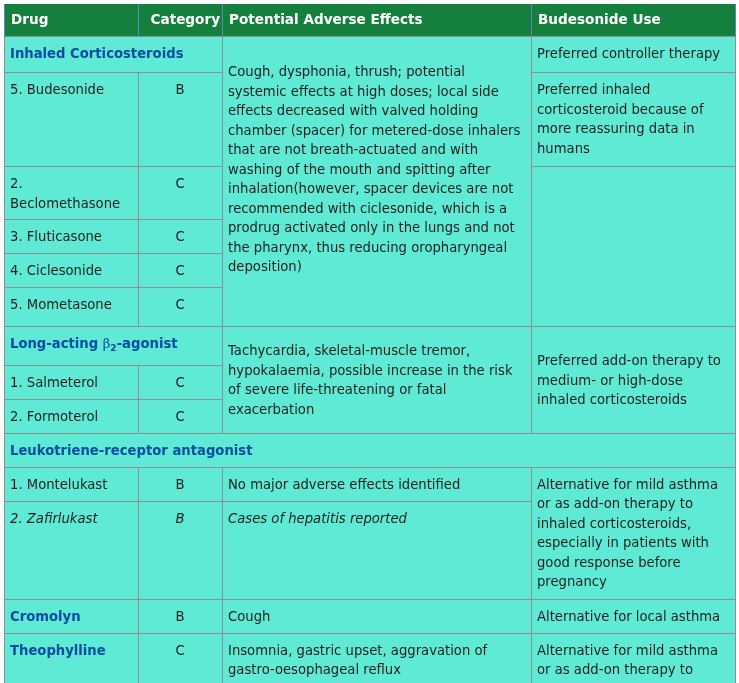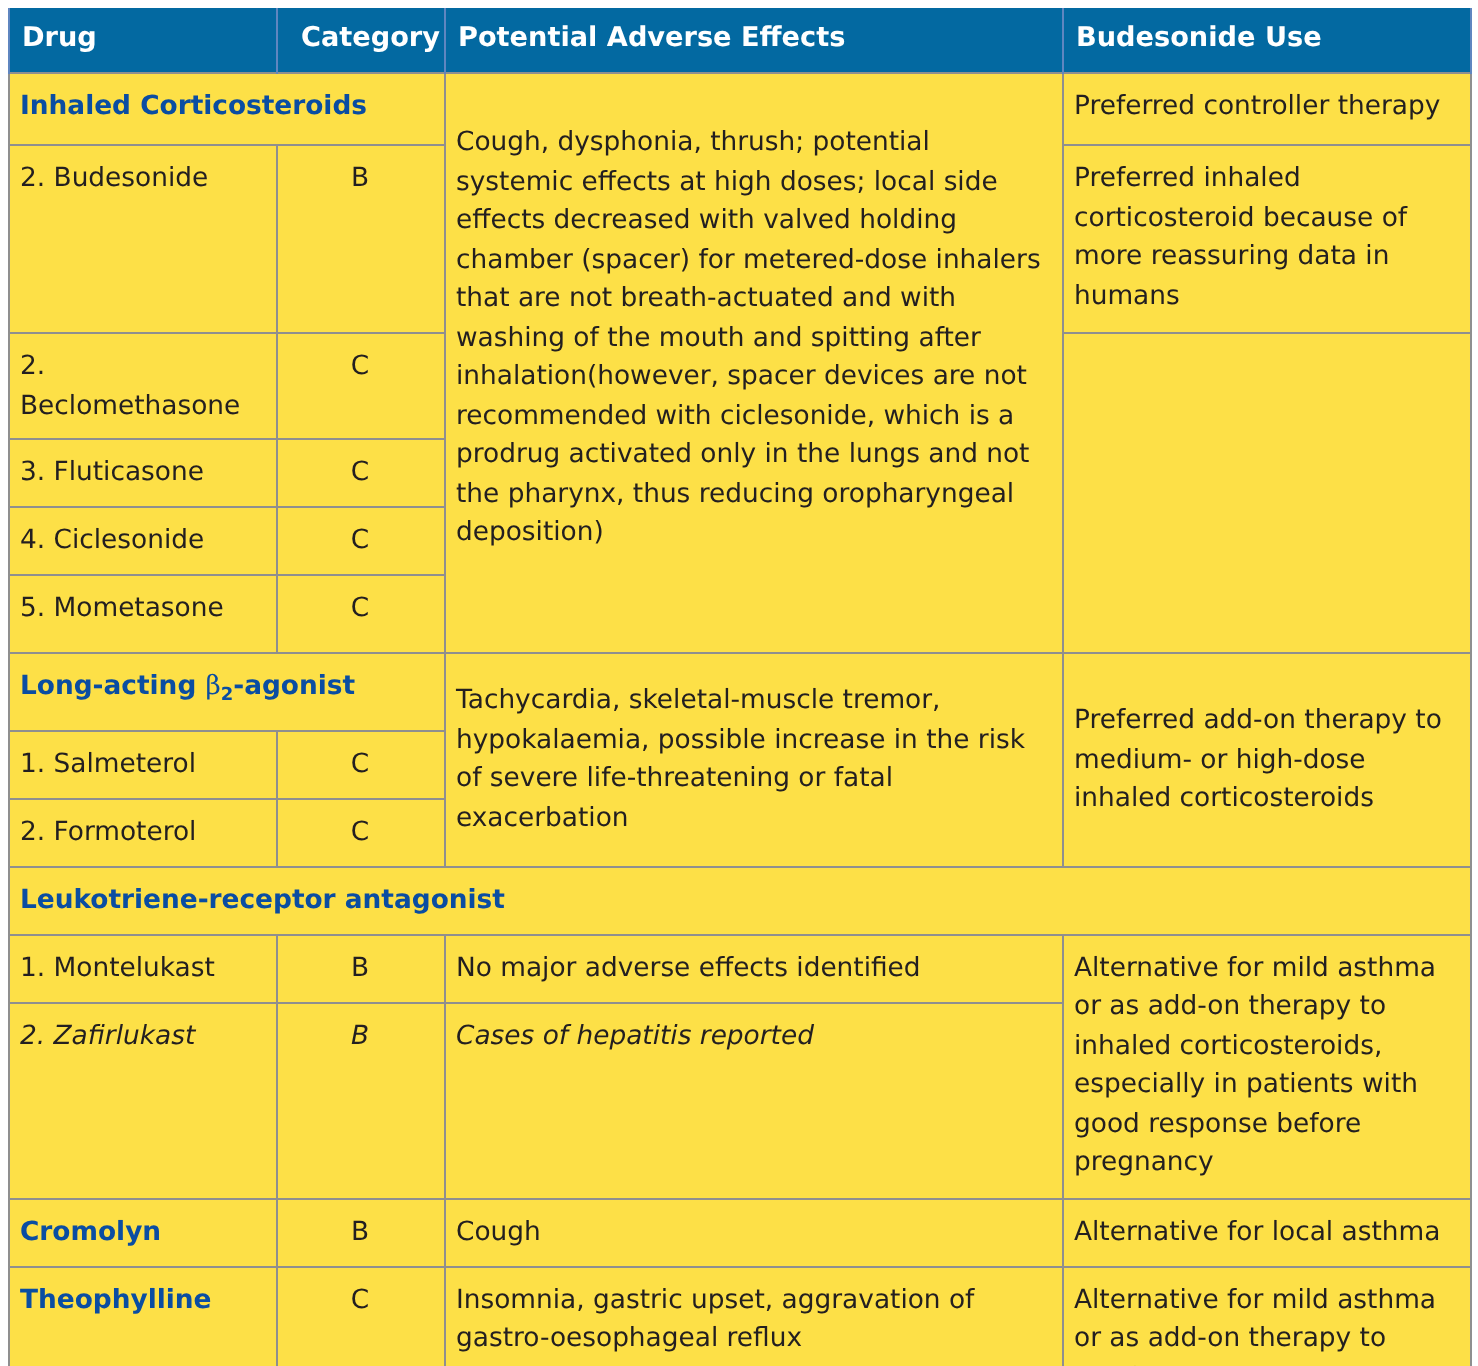--- a/index.html
+++ b/index.html
@@ -7,27 +7,27 @@
   table.drugs {
     position: absolute; left: 4px; top: 4px;
     width: 731px; border-collapse: collapse; table-layout: fixed;
     font-size: 13.2px; color: #231f20; line-height: 19.5px;
   }
   table.drugs col.c1 { width: 134px; }
   table.drugs col.c2 { width: 84px; }
   table.drugs col.c3 { width: 309px; }
   table.drugs col.c4 { width: 204px; }
   table.drugs th {
-    background: #0369a1; color: #ffffff; font-weight: bold; text-align: left;
+    background: #15803d; color: #ffffff; font-weight: bold; text-align: left;
     height: 32px; padding: 0 6px; font-size: 13.6px; border-right: 1px solid #5f86c0; border-left: 1px solid #5f86c0;
     vertical-align: middle;
   }
   table.drugs th.cat { text-align: right; padding: 0 2px; }
   table.drugs td {
-    border: 1px solid #8f8f8f; padding: 7px 6px 6px 5px; vertical-align: top; background: #fde047;
+    border: 1px solid #8f8f8f; padding: 7px 6px 6px 5px; vertical-align: top; background: #5eead4;
   }
   table.drugs td.cat { text-align: center; }
   .grp { color: #0a4da2; font-weight: bold; }
   .sub2 { font-size: 9px; vertical-align: -3px; }
   .beta { font-family: "DejaVu Serif", serif; font-weight: normal; }
   .adv-main { padding-top: 8px; }
   tr.h-ics td { height: 22px; }
   tr.h-bud td { height: 80px; }
   tr.h-sm td { height: 20px; }
   tr.h-mom td { height: 25px; }
@@ -53,21 +53,21 @@
     </tr>
   </thead>
   <tbody>
 
     <tr class="h-ics">
       <td colspan="2" class="grp">Inhaled Corticosteroids</td>
       <td rowspan="6" class="adv-main" style="vertical-align:middle;padding-top:0;padding-bottom:24px;">Cough, dysphonia, thrush; potential systemic effects at high doses; local side effects decreased with valved holding chamber (spacer) for metered-dose inhalers that are not breath-actuated and with washing of the mouth and spitting after inhalation(however, spacer devices are not recommended with ciclesonide, which is a prodrug activated only in the lungs and not the pharynx, thus reducing oropharyngeal deposition)</td>
       <td>Preferred controller therapy</td>
     </tr>
     <tr class="h-bud">
-      <td>2. Budesonide</td>
+      <td>5. Budesonide</td>
       <td class="cat">B</td>
       <td>Preferred inhaled corticosteroid because of more reassuring data in humans</td>
     </tr>
     <tr class="h-sm">
       <td>2. Beclomethasone</td>
       <td class="cat">C</td>
       <td rowspan="4"></td>
     </tr>
     <tr class="h-sm">
       <td>3. Fluticasone</td>

